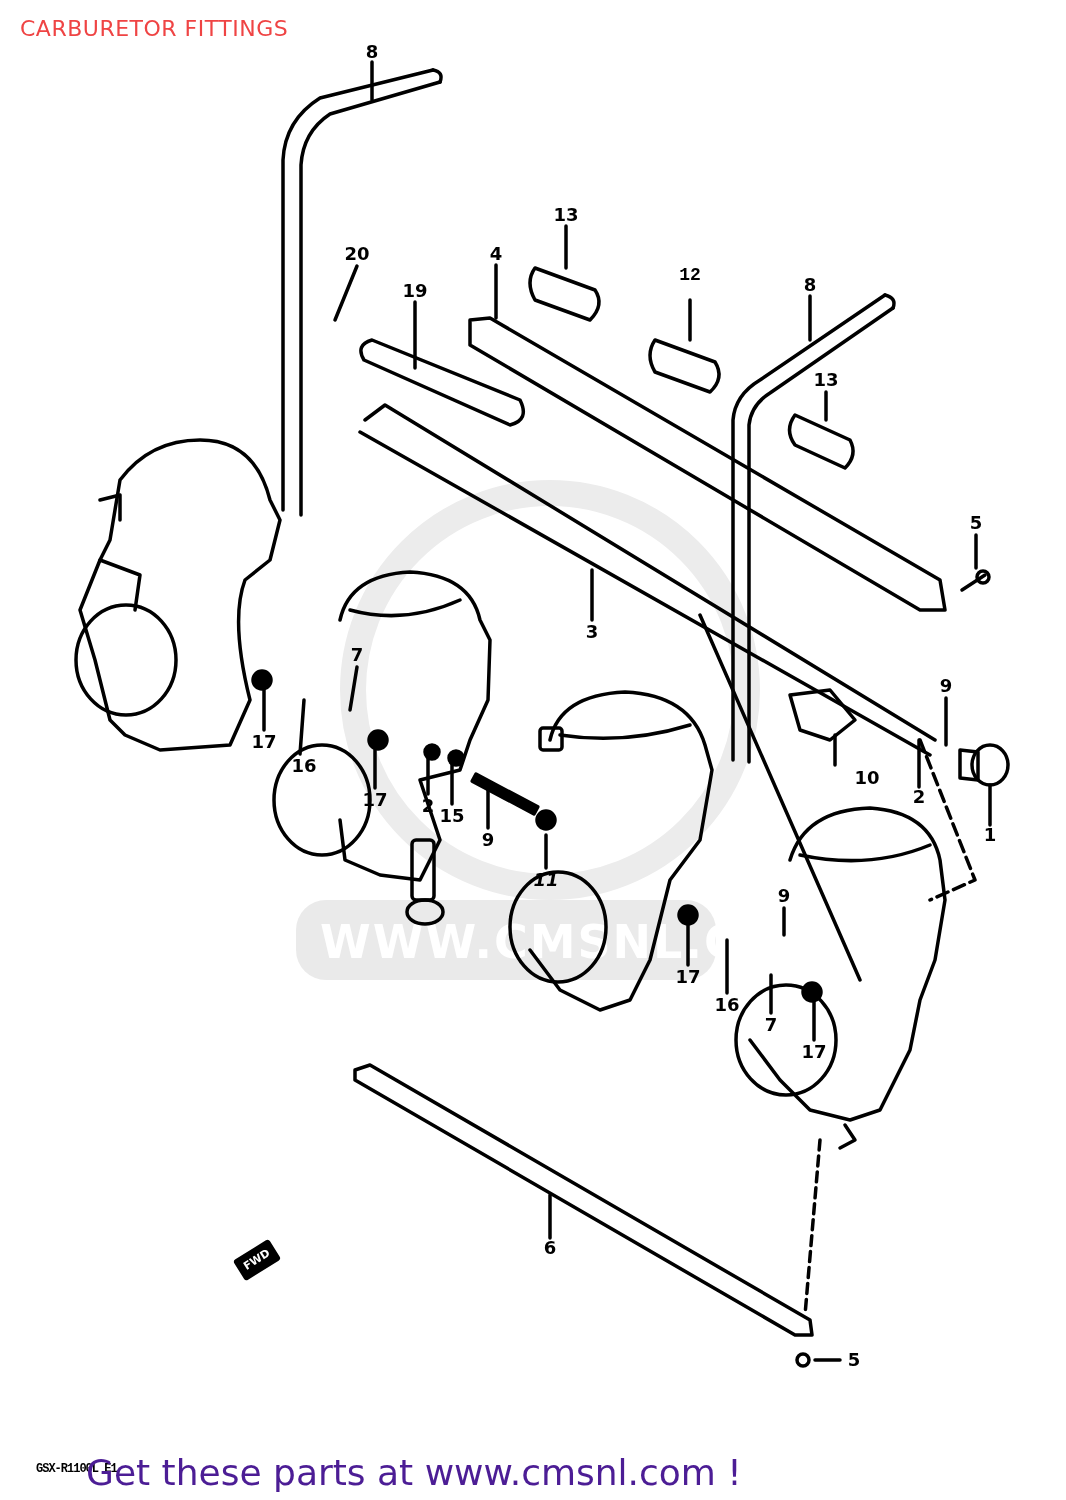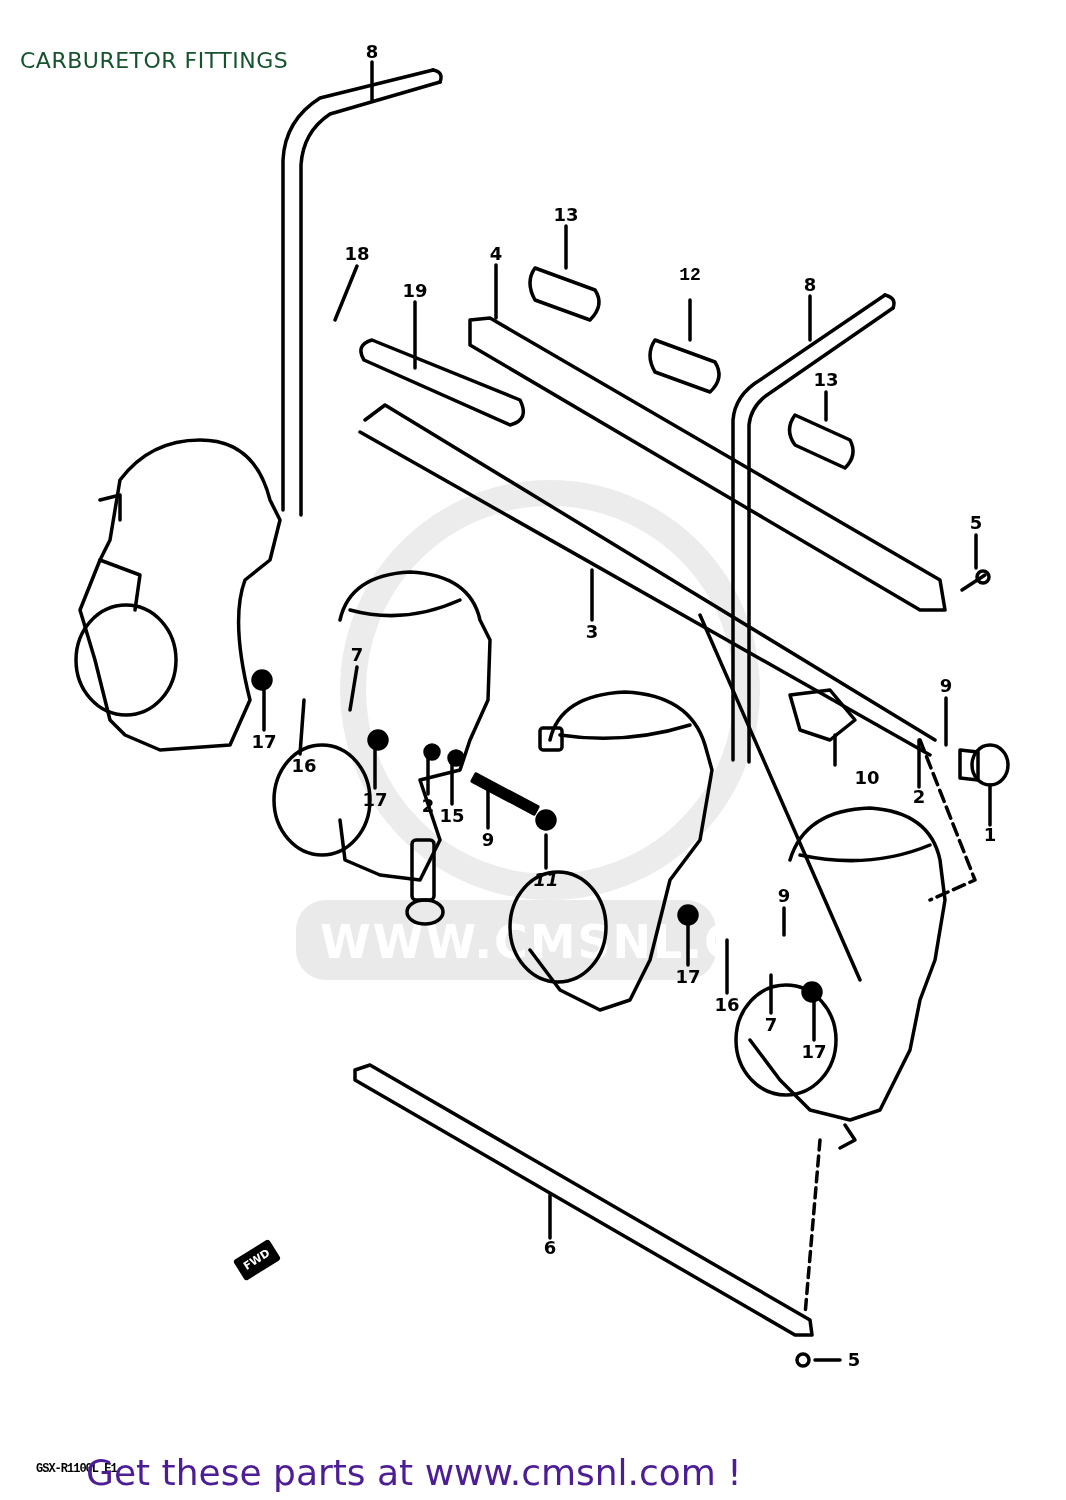--- a/index.html
+++ b/index.html
@@ -1,17 +1,17 @@
 <!DOCTYPE html>
 <html><head>
 <meta charset="utf-8">
 <style>
   html, body { margin:0; padding:0; background:#ffffff; }
   body { width:1066px; height:1500px; position:relative; overflow:hidden; font-family:"DejaVu Sans", sans-serif; }
-  #page-title { position:absolute; left:20px; top:16px; font-size:22px; color:#14532d; letter-spacing:0.5px; font-family:"DejaVu Sans", sans-serif;margin-top:32px; }
+  #page-title { position:absolute; left:20px; top:16px; font-size:22px; color:#ef4444; letter-spacing:0.5px; font-family:"DejaVu Sans", sans-serif; }
   #diagram { position:absolute; left:0; top:0; width:1066px; height:1500px; }
   .callout { position:absolute; font-family:"DejaVu Sans", sans-serif; font-weight:bold; font-size:18px; color:#000; transform:translate(-50%,-50%); line-height:1; }
   #watermark { position:absolute; left:296px; top:900px; width:420px; height:80px; background:#e8e8e8; border-radius:30px; opacity:0.9; }
   #watermark-text { position:absolute; left:320px; top:915px; font-size:46px; font-weight:bold; color:#ffffff; letter-spacing:2px; font-family:"DejaVu Sans", sans-serif; }
   #wm-logo { position:absolute; left:340px; top:480px; width:420px; height:420px; border:26px solid #ececec; border-radius:50%; box-sizing:border-box; }
   #model-code { position:absolute; left:36px; top:1462px; font-size:12px; font-weight:bold; color:#000; font-family:Liberation Mono, monospace; letter-spacing:-1px; }
   #promo { position:absolute; left:86px; top:1452px; font-size:36px; color:#4c1d95; font-family:"DejaVu Sans", sans-serif; }
   #front-arrow { position:absolute; left:236px; top:1248px; width:42px; height:24px; background:#000; transform:rotate(-32deg); border-radius:3px; }
   #front-arrow span { color:#fff; font-size:11px; font-weight:bold; display:block; text-align:center; line-height:24px; }
 </style>
@@ -151,21 +151,21 @@
 </svg>
 
 <div id="front-arrow">
     <span>FWD</span>
   </div>
 
 <div id="page-title">CARBURETOR FITTINGS</div>
 
 <div id="callouts">
     <div class="callout" style="left: 372px; top: 52px;">8</div>
-    <div class="callout" style="left: 357px; top: 254px;">18</div>
+    <div class="callout" style="left: 357px; top: 254px;">20</div>
     <div class="callout" style="left: 415px; top: 291px;">19</div>
     <div class="callout" style="left: 496px; top: 254px;">4</div>
     <div class="callout" style="left: 566px; top: 215px;">13</div>
     <div class="callout" style="left: 690px; top: 275px; font-family: Liberation Mono, monospace;">12</div>
     <div class="callout" style="left: 810px; top: 285px;">8</div>
     <div class="callout" style="left: 826px; top: 380px;">13</div>
     <div class="callout" style="left: 976px; top: 523px;">5</div>
     <div class="callout" style="left: 592px; top: 632px;">3</div>
     <div class="callout" style="left: 946px; top: 686px;">9</div>
     <div class="callout" style="left: 357px; top: 655px;">7</div>

